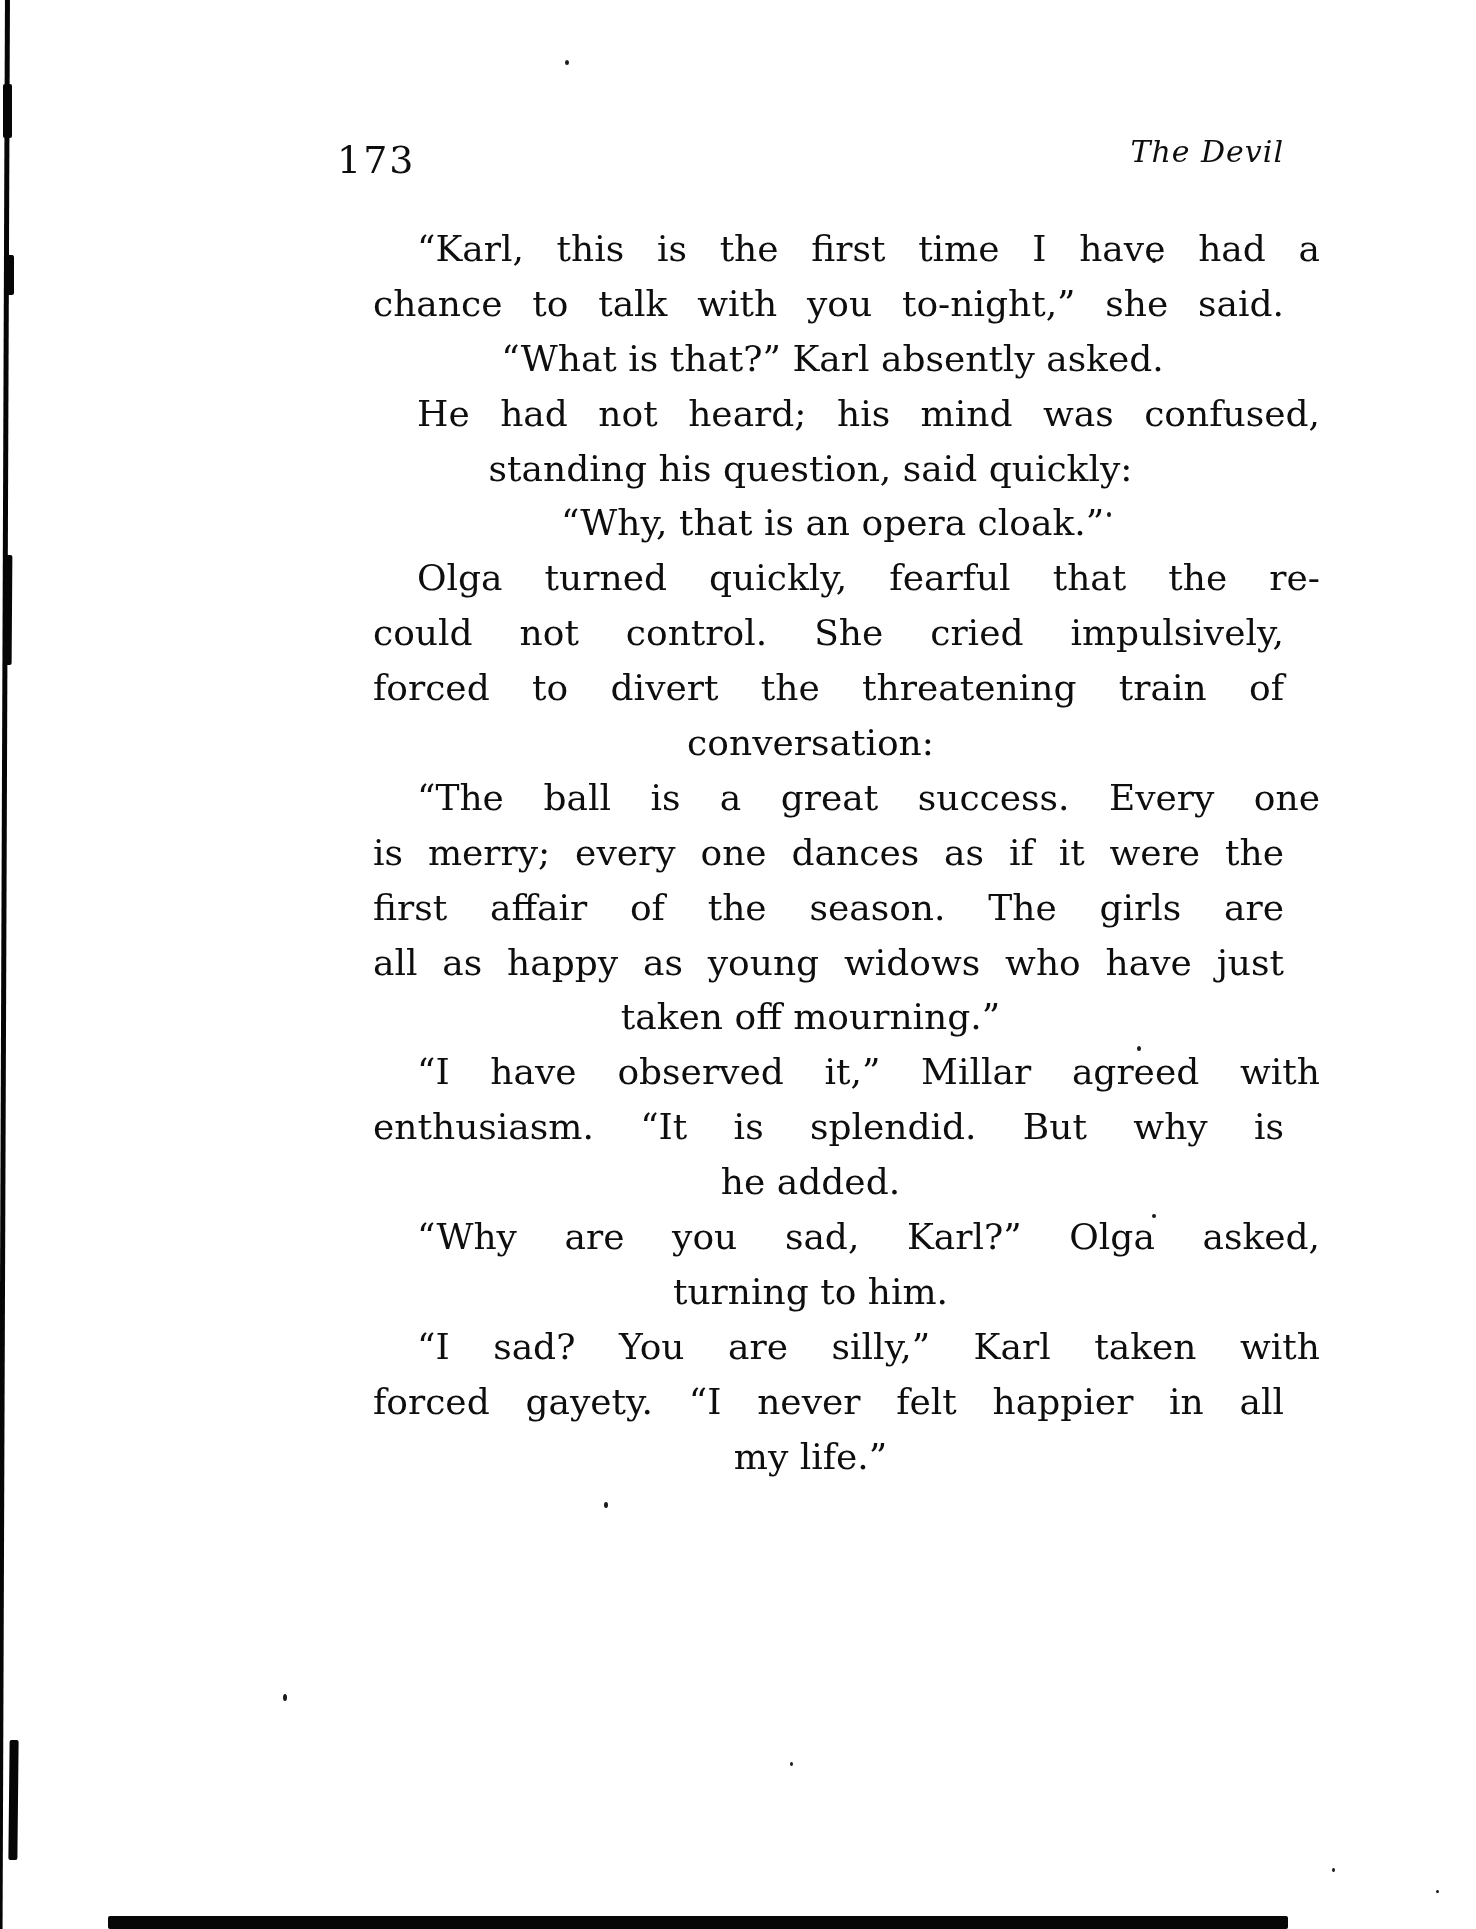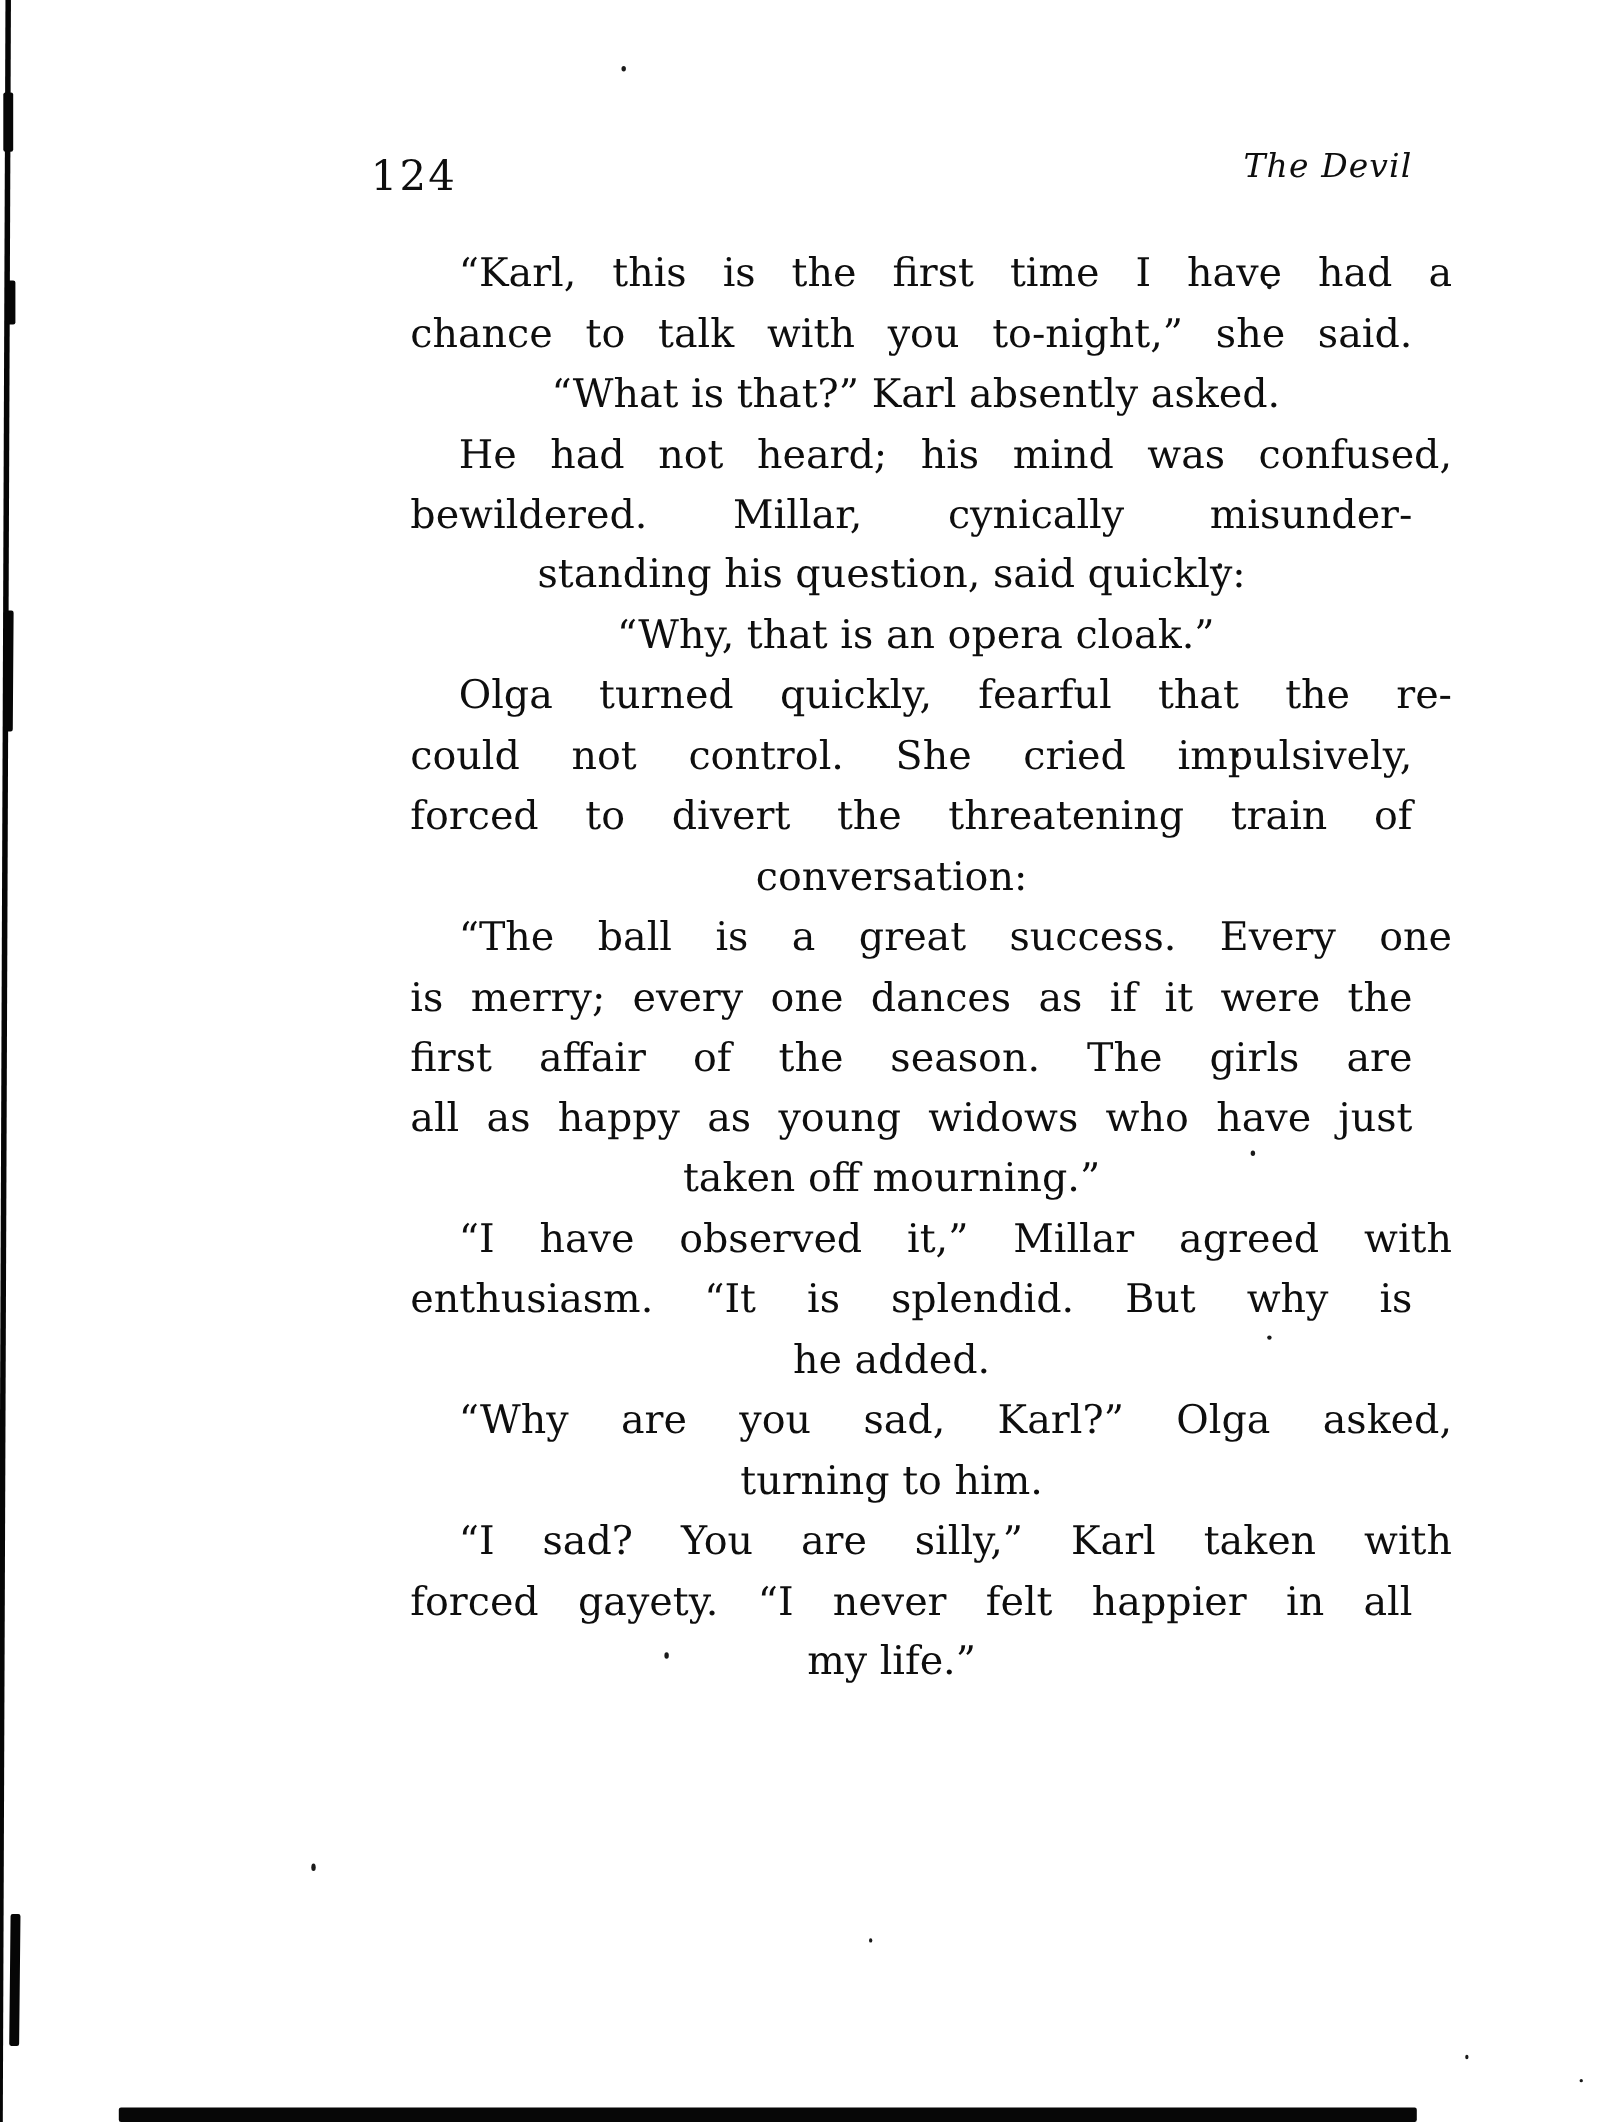--- a/index.html
+++ b/index.html
@@ -126,30 +126,29 @@
   <div class="speck" style="left:1152px; top:1214px; width:4px; height:4px;"></div>
   <div class="speck" style="left:604px;  top:1502px; width:4px; height:6px;"></div>
   <div class="speck" style="left:283px;  top:1694px; width:4px; height:7px;"></div>
   <div class="speck" style="left:790px;  top:1762px; width:3px; height:4px;"></div>
   <div class="speck" style="left:1332px; top:1868px; width:3px; height:4px;"></div>
   <div class="speck" style="left:1436px; top:1890px; width:3px; height:3px;"></div>
 
   <div class="text-col">
 
     <div class="running-head">
-      <span class="folio">124</span>
+      <span class="folio">173</span>
       <span class="book-title">The Devil</span>
     </div>
 
     <div class="body-text">
       <div class="line j ind">“Karl, this is the first time I have had a</div>
       <div class="line j">chance to talk with you to-night,” she said.</div>
       <div class="line s ind">“What is that?” Karl absently asked.</div>
       <div class="line j ind">He had not heard; his mind was confused,</div>
-      <div class="line j">bewildered.  Millar,  cynically  misunder-</div>
       <div class="line s">standing his question, said quickly:</div>
       <div class="line s ind">“Why, that is an opera cloak.”</div>
       <div class="line j ind">Olga turned quickly, fearful that the re-</div>
       <div class="line j">could not control.  She cried impulsively,</div>
       <div class="line j">forced to divert the threatening train of</div>
       <div class="line s">conversation:</div>
       <div class="line j ind">“The ball is a great success.  Every one</div>
       <div class="line j">is merry; every one dances as if it were the</div>
       <div class="line j">first affair of the season.  The girls are</div>
       <div class="line j">all as happy as young widows who have just</div>

